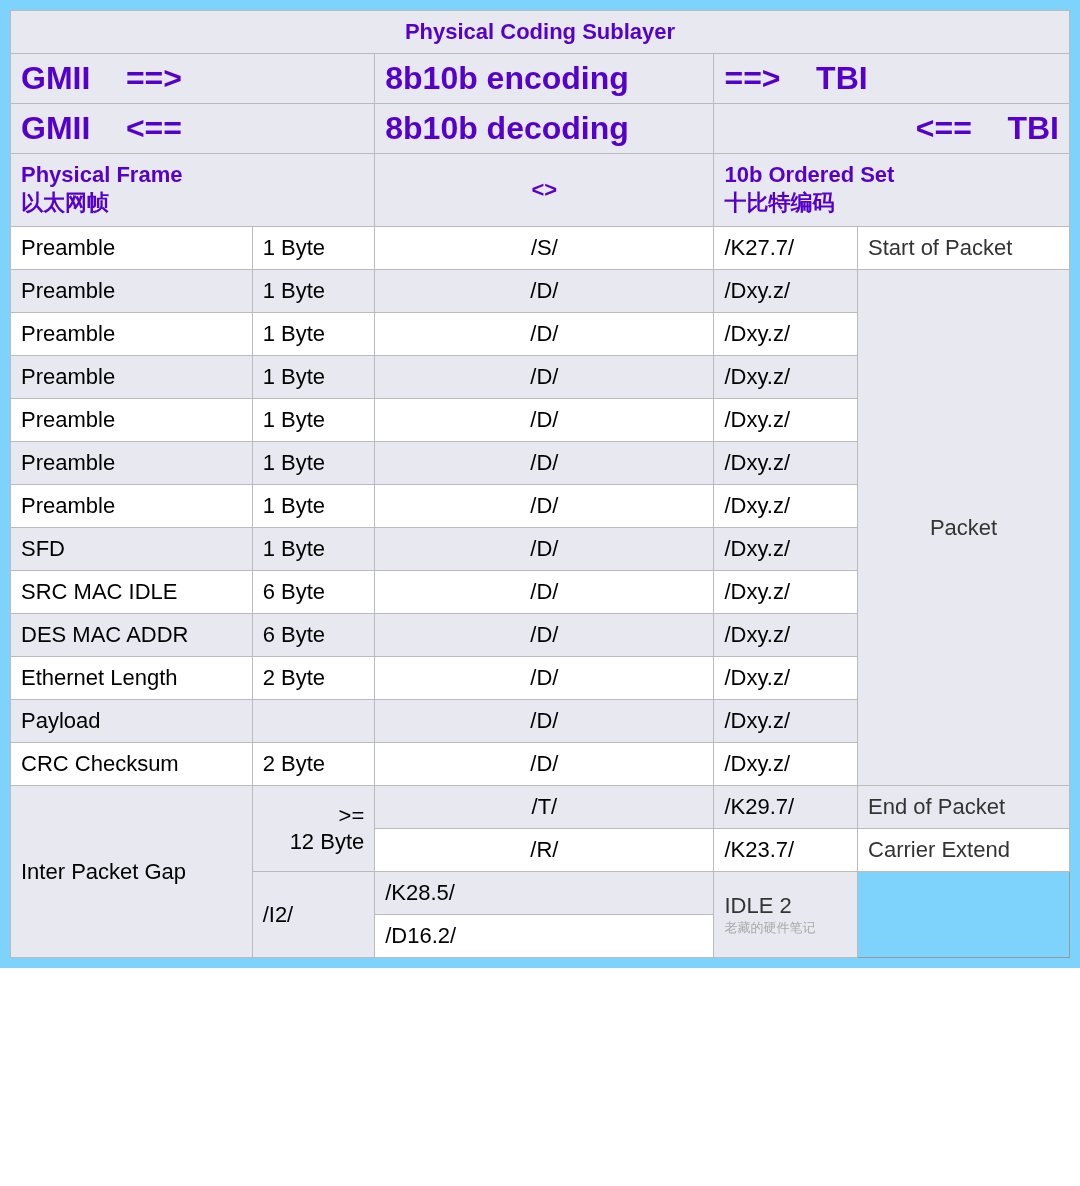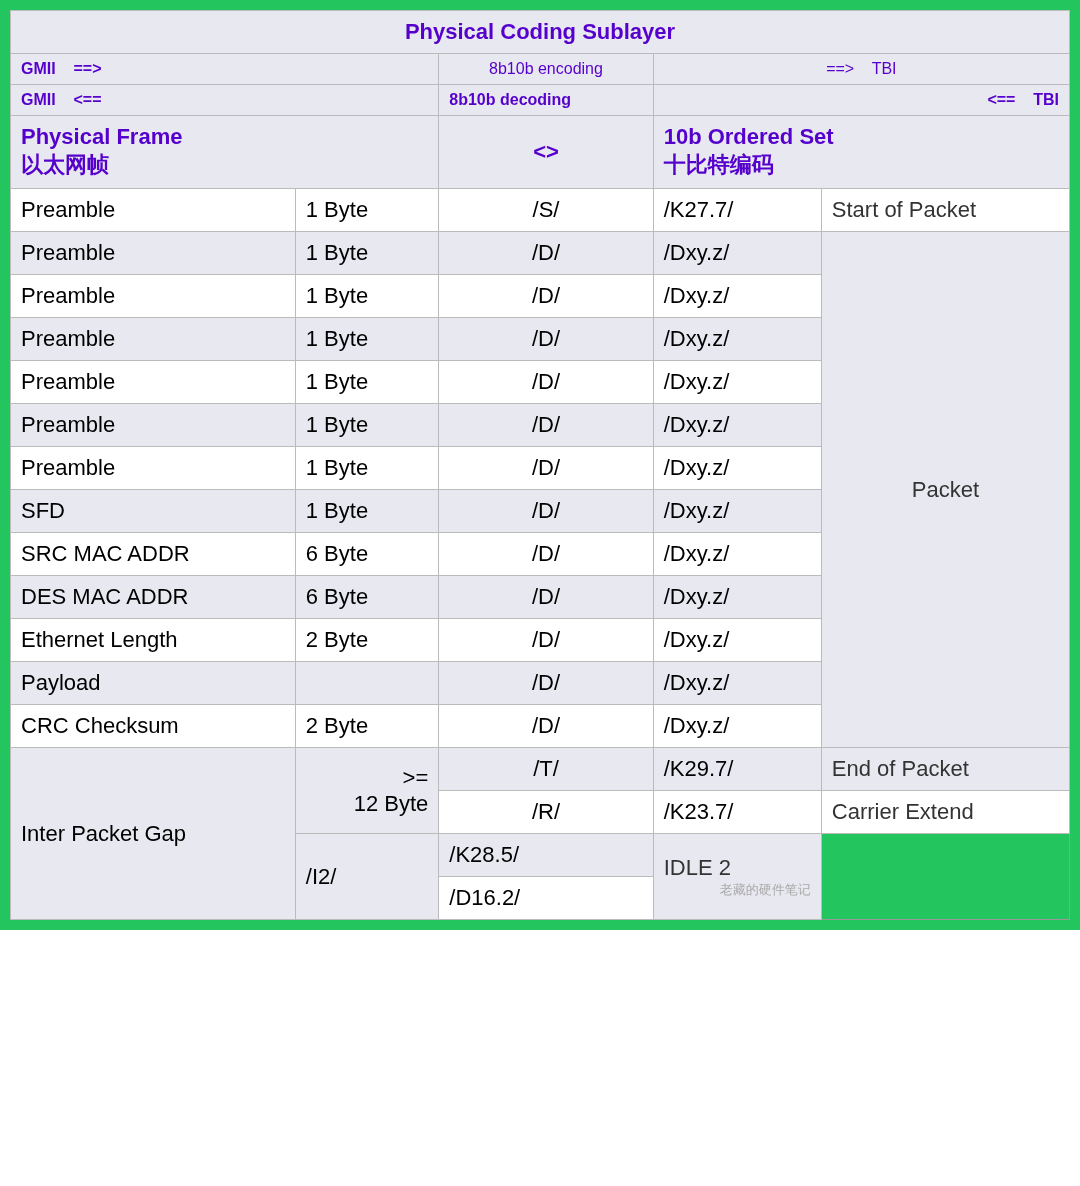--- a/index.html
+++ b/index.html
@@ -3,21 +3,21 @@
   <meta charset="utf-8">
   <style>
     * { box-sizing: border-box; margin: 0; padding: 0; }
     body {
       background: #fff;
       font-family: Arial, sans-serif;
       width: 1080px;
     }
     .outer {
       width: 1080px;
-      background: #22c55e;
+      background: #7dd3fc;
       padding: 10px;
     }
     .main-table {
       width: 100%;
       border-collapse: collapse;
       border: 1px solid #999;
     }
     .main-table td, .main-table th {
       border: 1px solid #bbb;
       padding: 8px 10px;
@@ -31,21 +31,21 @@
       text-align: center;
       font-size: 30px;
       font-weight: bold;
       color: #5500cc;
       padding: 14px 10px;
     }
 
     
     .gmii-row td {
       background: #e8e8f0;
-      font-size: 16px;
+      font-size: 32px;
       font-weight: bold;
       color: #5500cc;
       padding: 6px 10px;
     }
 
     
     .col-header-row td {
       background: #e8e8f0;
       font-size: 22px;
       vertical-align: middle;
@@ -117,22 +117,22 @@
 <div class="outer">
   <table class="main-table">
 
     <tbody>
         <tr>
       <td colspan="5" class="title-cell">Physical Coding Sublayer</td>
     </tr>
 
     <tr class="gmii-row">
       <td colspan="2" style="color:#5500cc;font-weight:bold;">GMII &nbsp;&nbsp; ==&gt;</td>
-      <td style="color:#5500cc;font-weight:normal;text-align:center;">8b10b encoding</td>
-      <td colspan="2" style="color:#5500cc;font-weight:normal;text-align:center;">==&gt; &nbsp;&nbsp; TBI</td>
+      <td style="color:#5500cc;font-weight:bold;">8b10b encoding</td>
+      <td colspan="2" style="color:#5500cc;font-weight:bold;text-align:left;">==&gt; &nbsp;&nbsp; TBI</td>
     </tr>
 
     <tr class="gmii-row">
       <td colspan="2" style="color:#5500cc;font-weight:bold;">GMII &nbsp;&nbsp; &lt;==</td>
       <td style="color:#5500cc;font-weight:bold;text-align:left;">8b10b decoding</td>
       <td colspan="2" style="color:#5500cc;font-weight:bold;text-align:right;">&lt;== &nbsp;&nbsp; TBI</td>
     </tr>
 
     <tr class="col-header-row">
       <td colspan="2" class="col-header-eth">
@@ -198,21 +198,21 @@
     </tr>
 
     <tr class="row-gray">
       <td>SFD</td>
       <td>1 Byte</td>
       <td style="text-align:center;">/D/</td>
       <td>/Dxy.z/</td>
     </tr>
 
     <tr class="row-white">
-      <td>SRC MAC ADDR</td>
+      <td>SRC MAC IDLE</td>
       <td>6 Byte</td>
       <td style="text-align:center;">/D/</td>
       <td>/Dxy.z/</td>
     </tr>
 
     <tr class="row-gray">
       <td>DES MAC ADDR</td>
       <td>6 Byte</td>
       <td style="text-align:center;">/D/</td>
       <td>/Dxy.z/</td>
@@ -251,21 +251,21 @@
       <td class="ipg-yellow" style="text-align:center;">/R/</td>
       <td class="ipg-yellow">/K23.7/</td>
       <td class="carrier-extend-cell">Carrier Extend</td>
     </tr>
 
     <tr class="row-gray">
       <td class="ipg-yellow" style="text-align:left;" rowspan="2">/I2/</td>
       <td class="ipg-yellow">/K28.5/</td>
       <td class="idle-cell" rowspan="2">
         <span>IDLE 2</span>
-        <span style="font-size:13px;color:#aaa;display:block;text-align:right;">老藏的硬件笔记</span>
+        <span style="font-size:13px;color:#aaa;display:block;text-align:left;">老藏的硬件笔记</span>
       </td>
     </tr>
 
     <tr class="row-white">
       <td class="ipg-yellow">/D16.2/</td>
     </tr>
 
   </tbody>
     </table>
 </div>

